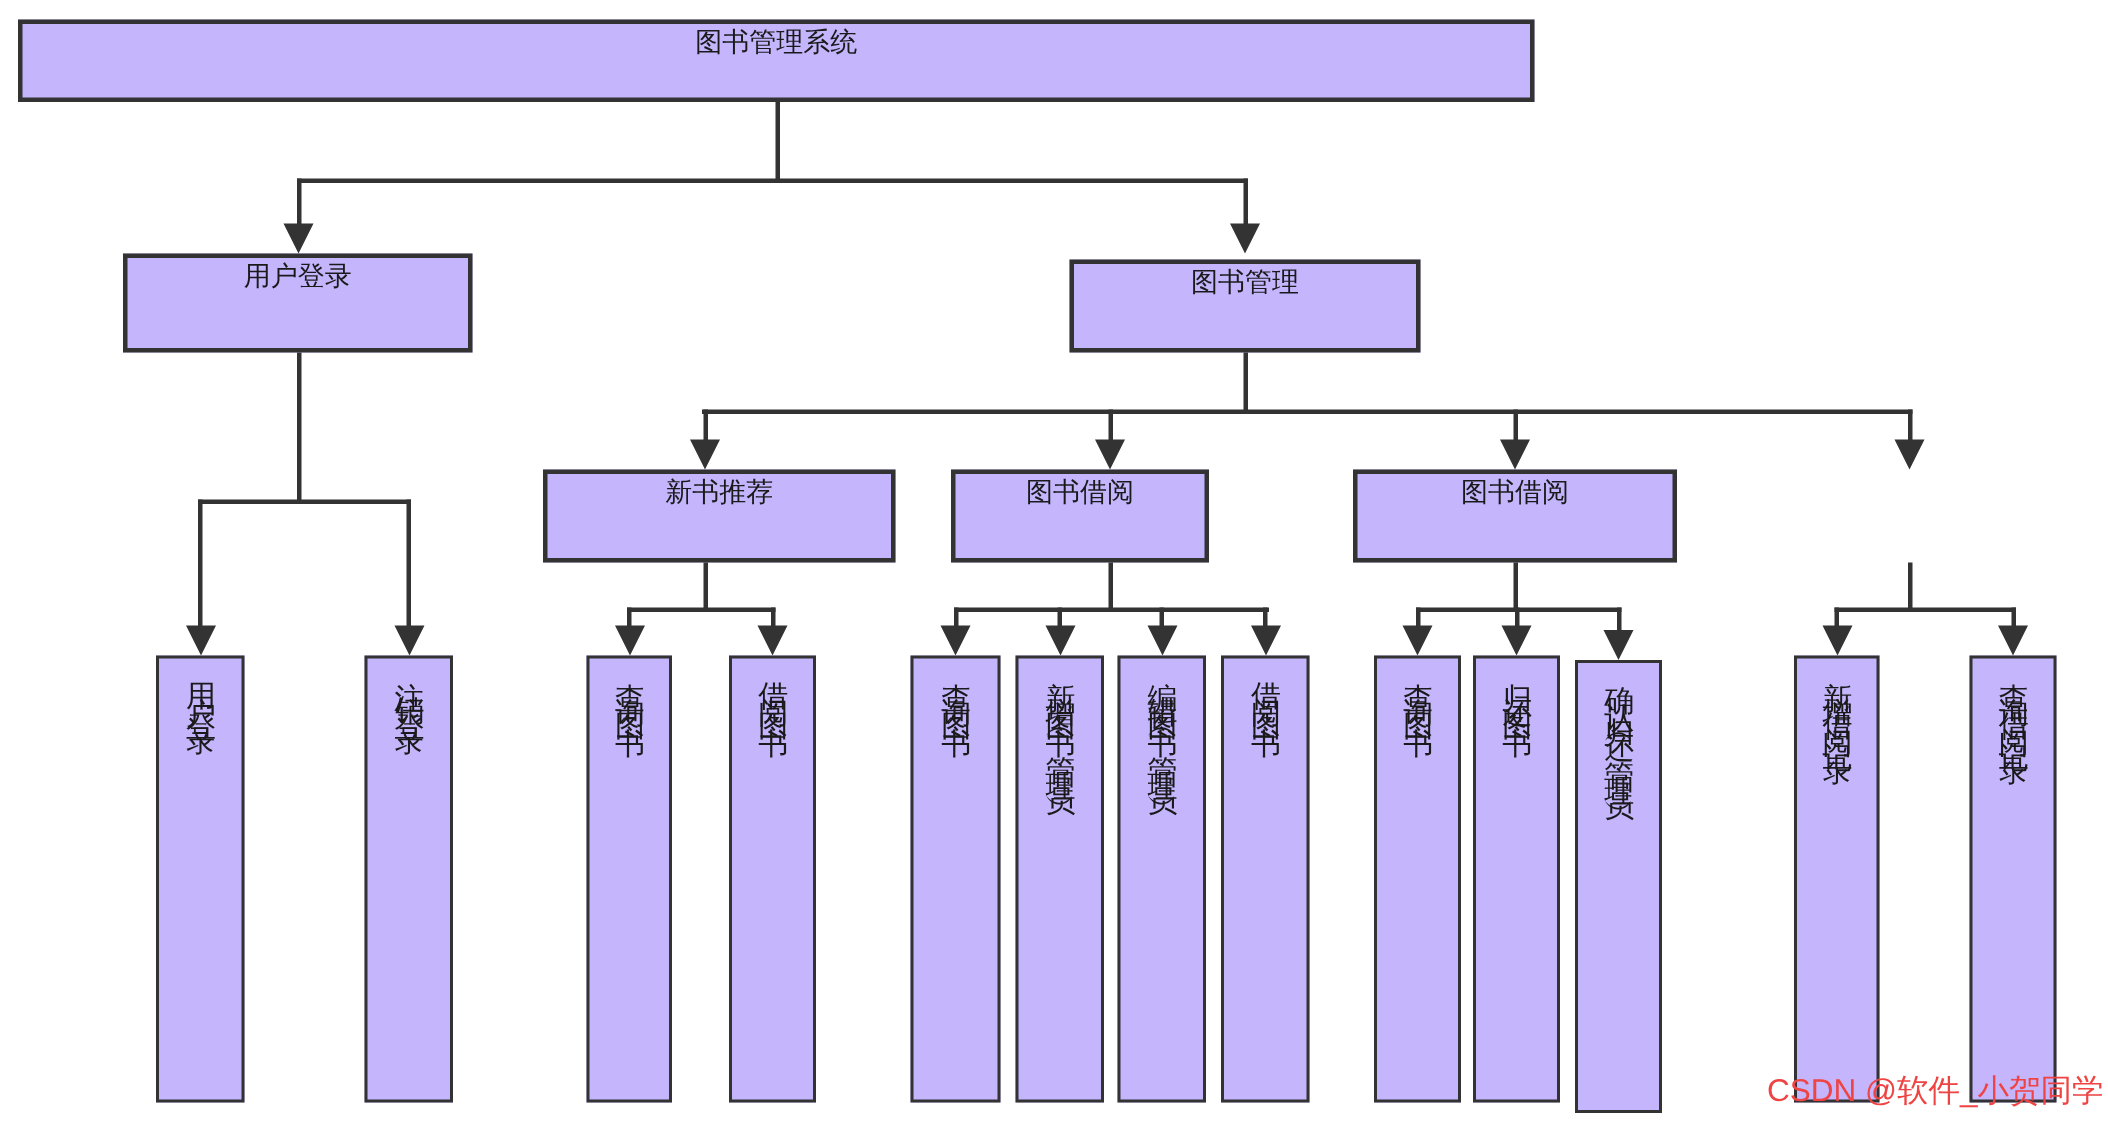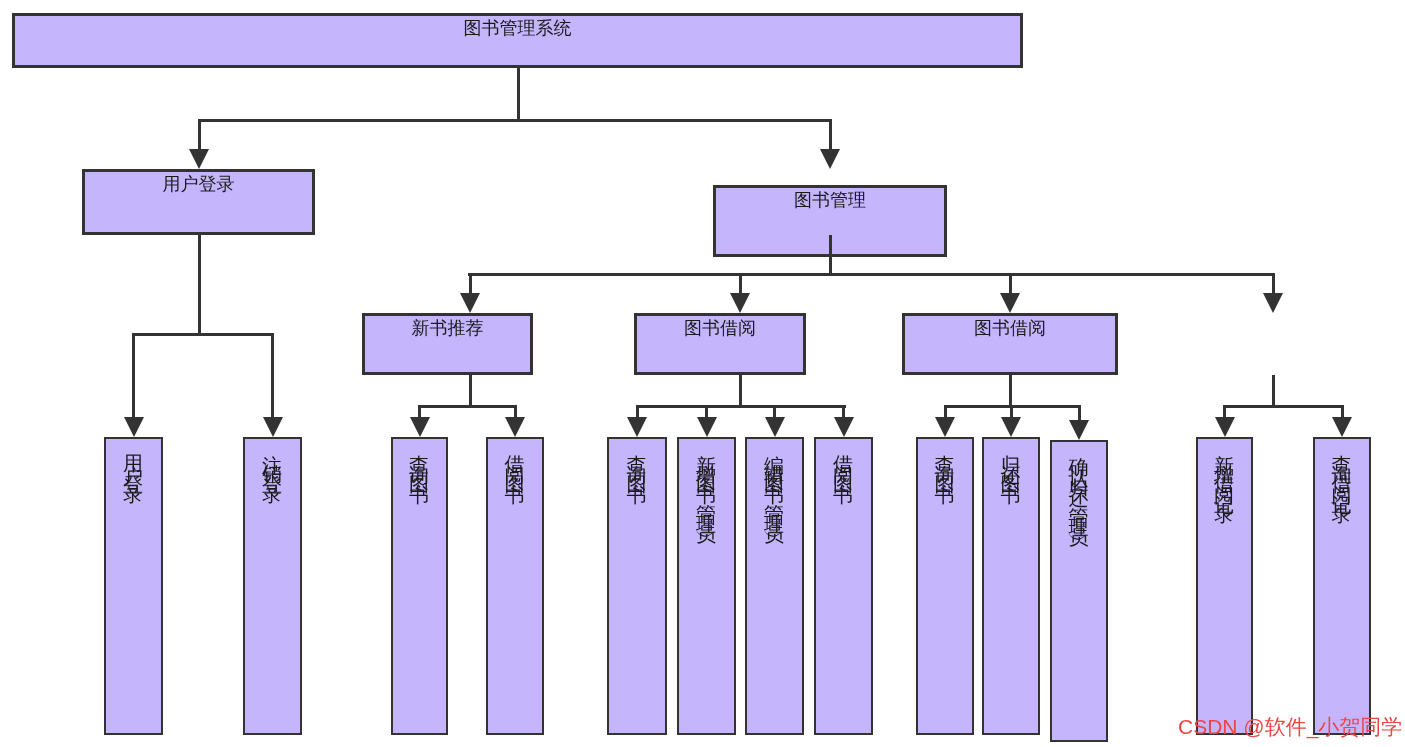--- a/index.html
+++ b/index.html
@@ -33,25 +33,25 @@
 <div class="canvas">
 
   <div class="box h" style="left:12px;top:13px;width:1011px;height:55px">
     <span>图书管理系统</span>
   </div>
 
   <div class="box h" style="left:82px;top:169px;width:233px;height:66px">
     <span>用户登录</span>
   </div>
 
-  <div class="box h" style="left:713px;top:185px;width:234px;height:72px">
+  <div class="box h" style="left:713px;top:173px;width:234px;height:62px">
     <span>图书管理</span>
   </div>
 
-  <div class="box h" style="left:362px;top:313px;width:171px;height:62px">
+  <div class="box h" style="left:362px;top:313px;width:235px;height:62px">
     <span>新书推荐</span>
   </div>
 
   <div class="box h" style="left:634px;top:313px;width:172px;height:62px">
     <span>图书借阅</span>
   </div>
 
   <div class="box h" style="left:902px;top:313px;width:216px;height:62px">
     <span>图书借阅</span>
   </div>

